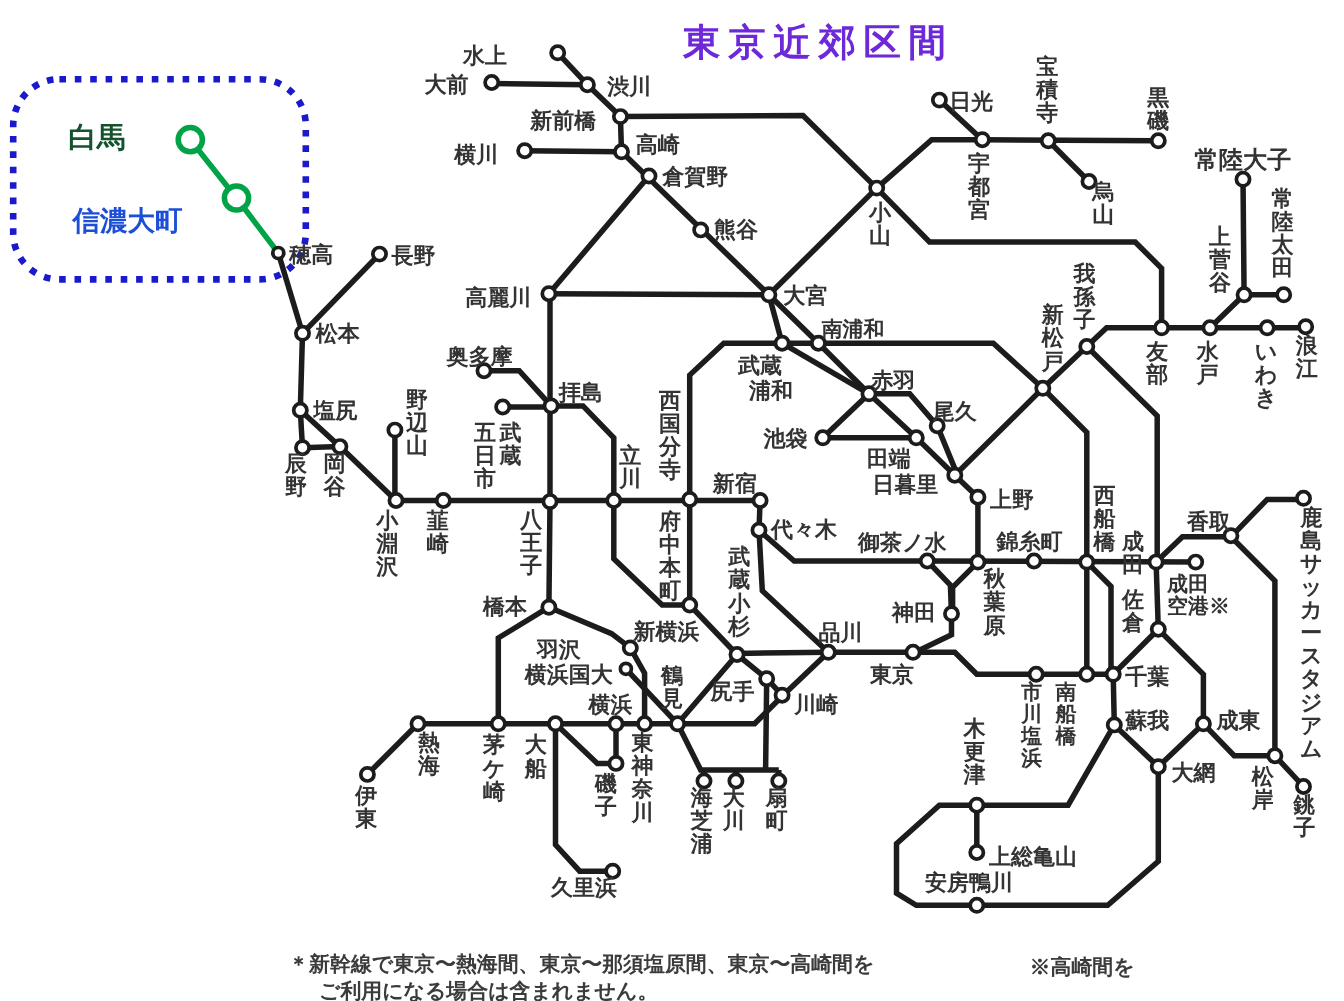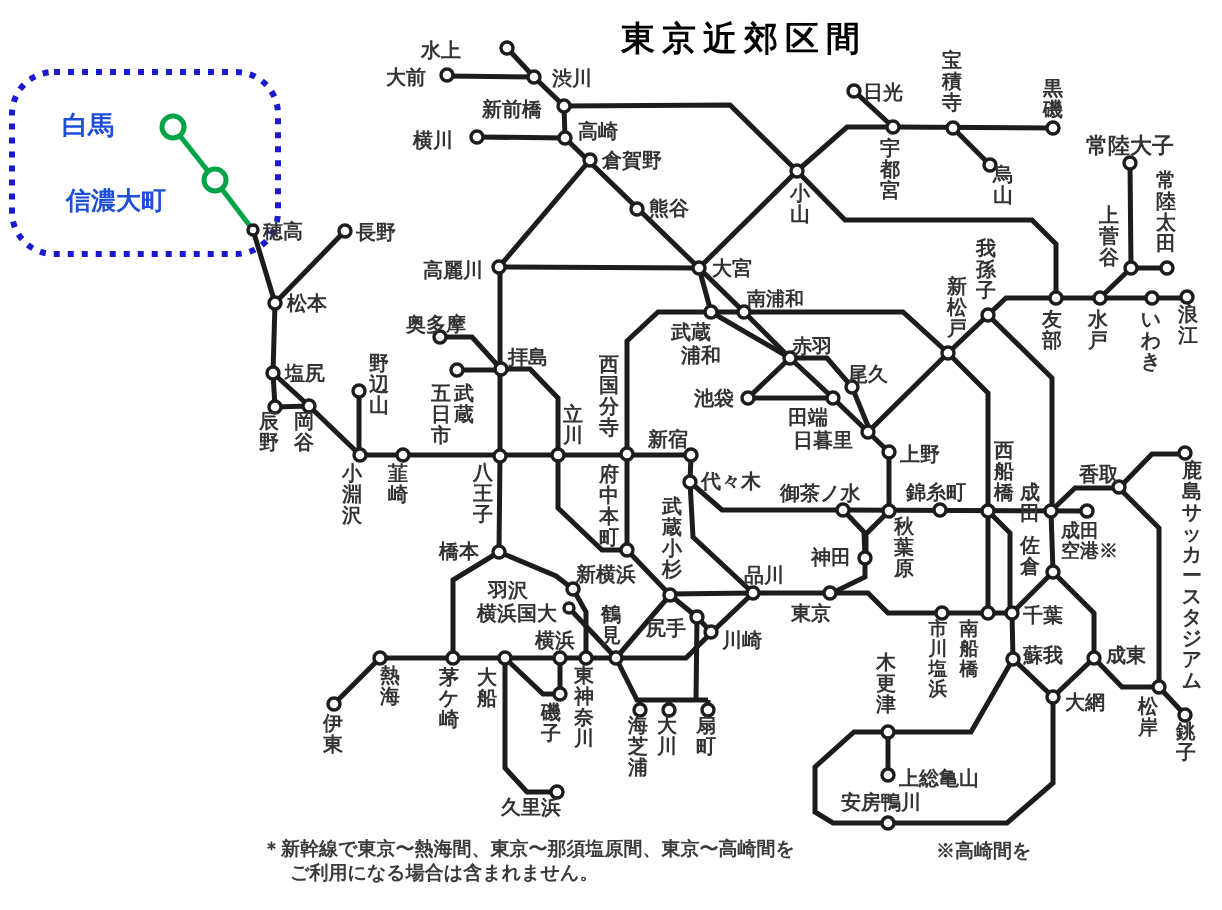--- a/index.html
+++ b/index.html
@@ -1,24 +1,24 @@
 <!DOCTYPE html>
 <html><head>
 <meta charset="utf-8">
 <style>
   html,body{margin:0;padding:0;background:#ffffff;}
   .page{position:relative;width:1222px;height:910px;background:#ffffff;overflow:hidden;
         font-family:Liberation Mono, monospace;}
   #rail-svg{position:absolute;left:0;top:0;}
   .map-title{position:absolute;left:621px;top:16px;font-size:34px;font-weight:600;
-             letter-spacing:7px;color:#000000;white-space:nowrap;}
+             letter-spacing:7px;color:#6d28d9;white-space:nowrap;}
   .legend-label{position:absolute;font-weight:700;white-space:nowrap;}
   .legend-hakuba{left:62px;top:108px;font-size:26px;}
   .legend-omachi{left:66px;top:184px;font-size:25px;}
-  .note{position:absolute;font-weight:600;color:#3b3b3b;font-size:19px;white-space:nowrap;}
+  .note{position:absolute;font-weight:600;color:#3b3b3b;font-size:19px;white-space:nowrap;margin-top:28px;}
   .note-l1{left:262px;top:836px;}
   .note-l2{left:290px;top:860px;}
   .note-r1{left:936px;top:838px;}
   .note-r2{left:956px;top:862px;}
 </style>
 </head>
 <body>
 
 <div class="page">
   <svg id="rail-svg" width="1222" height="910" viewBox="0 0 1222 910">
@@ -300,18 +300,18 @@
       <text x="1192" y="460" font-size="20" font-weight="700" fill="#333333" text-anchor="middle"><tspan x="1192" y="477">鹿</tspan><tspan x="1192" dy="21">島</tspan><tspan x="1192" dy="21">サ</tspan><tspan x="1192" dy="21">ッ</tspan><tspan x="1192" dy="21">カ</tspan><tspan x="1192" dy="21">ー</tspan><tspan x="1192" dy="21">ス</tspan><tspan x="1192" dy="21">タ</tspan><tspan x="1192" dy="21">ジ</tspan><tspan x="1192" dy="21">ア</tspan><tspan x="1192" dy="21">ム</tspan></text>
       <text x="352" y="463" font-size="20" font-weight="700" fill="#333333" text-anchor="middle"><tspan x="352" y="480">小</tspan><tspan x="352" dy="21">淵</tspan><tspan x="352" dy="21">沢</tspan></text>
       <text x="398" y="463" font-size="20" font-weight="700" fill="#333333" text-anchor="middle"><tspan x="398" y="480">韮</tspan><tspan x="398" dy="21">崎</tspan></text>
       <text x="269" y="411" font-size="20" font-weight="700" fill="#333333" text-anchor="middle"><tspan x="269" y="428">辰</tspan><tspan x="269" dy="21">野</tspan></text>
       <text x="304" y="411" font-size="20" font-weight="700" fill="#333333" text-anchor="middle"><tspan x="304" y="428">岡</tspan><tspan x="304" dy="21">谷</tspan></text>
       <text x="379" y="353" font-size="20" font-weight="700" fill="#333333" text-anchor="middle"><tspan x="379" y="370">野</tspan><tspan x="379" dy="21">辺</tspan><tspan x="379" dy="21">山</tspan></text>
       <text x="441" y="383" font-size="20" font-weight="700" fill="#333333" text-anchor="middle"><tspan x="441" y="400">五</tspan><tspan x="441" dy="21">日</tspan><tspan x="441" dy="21">市</tspan></text>
       <text x="464" y="383" font-size="20" font-weight="700" fill="#333333" text-anchor="middle"><tspan x="464" y="400">武</tspan><tspan x="464" dy="21">蔵</tspan></text>
     </svg>
   <div class="map-title">東京近郊区間</div>
-  <div class="legend-label legend-hakuba" style="color: #1d4ed8;">白馬</div>
+  <div class="legend-label legend-hakuba" style="color: #14532d;">白馬</div>
   <div class="legend-label legend-omachi" style="color: #1d4ed8;">信濃大町</div>
   <div class="note note-l1">＊新幹線で東京〜熱海間、東京〜那須塩原間、東京〜高崎間を</div>
   <div class="note note-l2">ご利用になる場合は含まれません。</div>
   <div class="note note-r1">※高崎間を</div>
 </div>
 
 </body></html>

